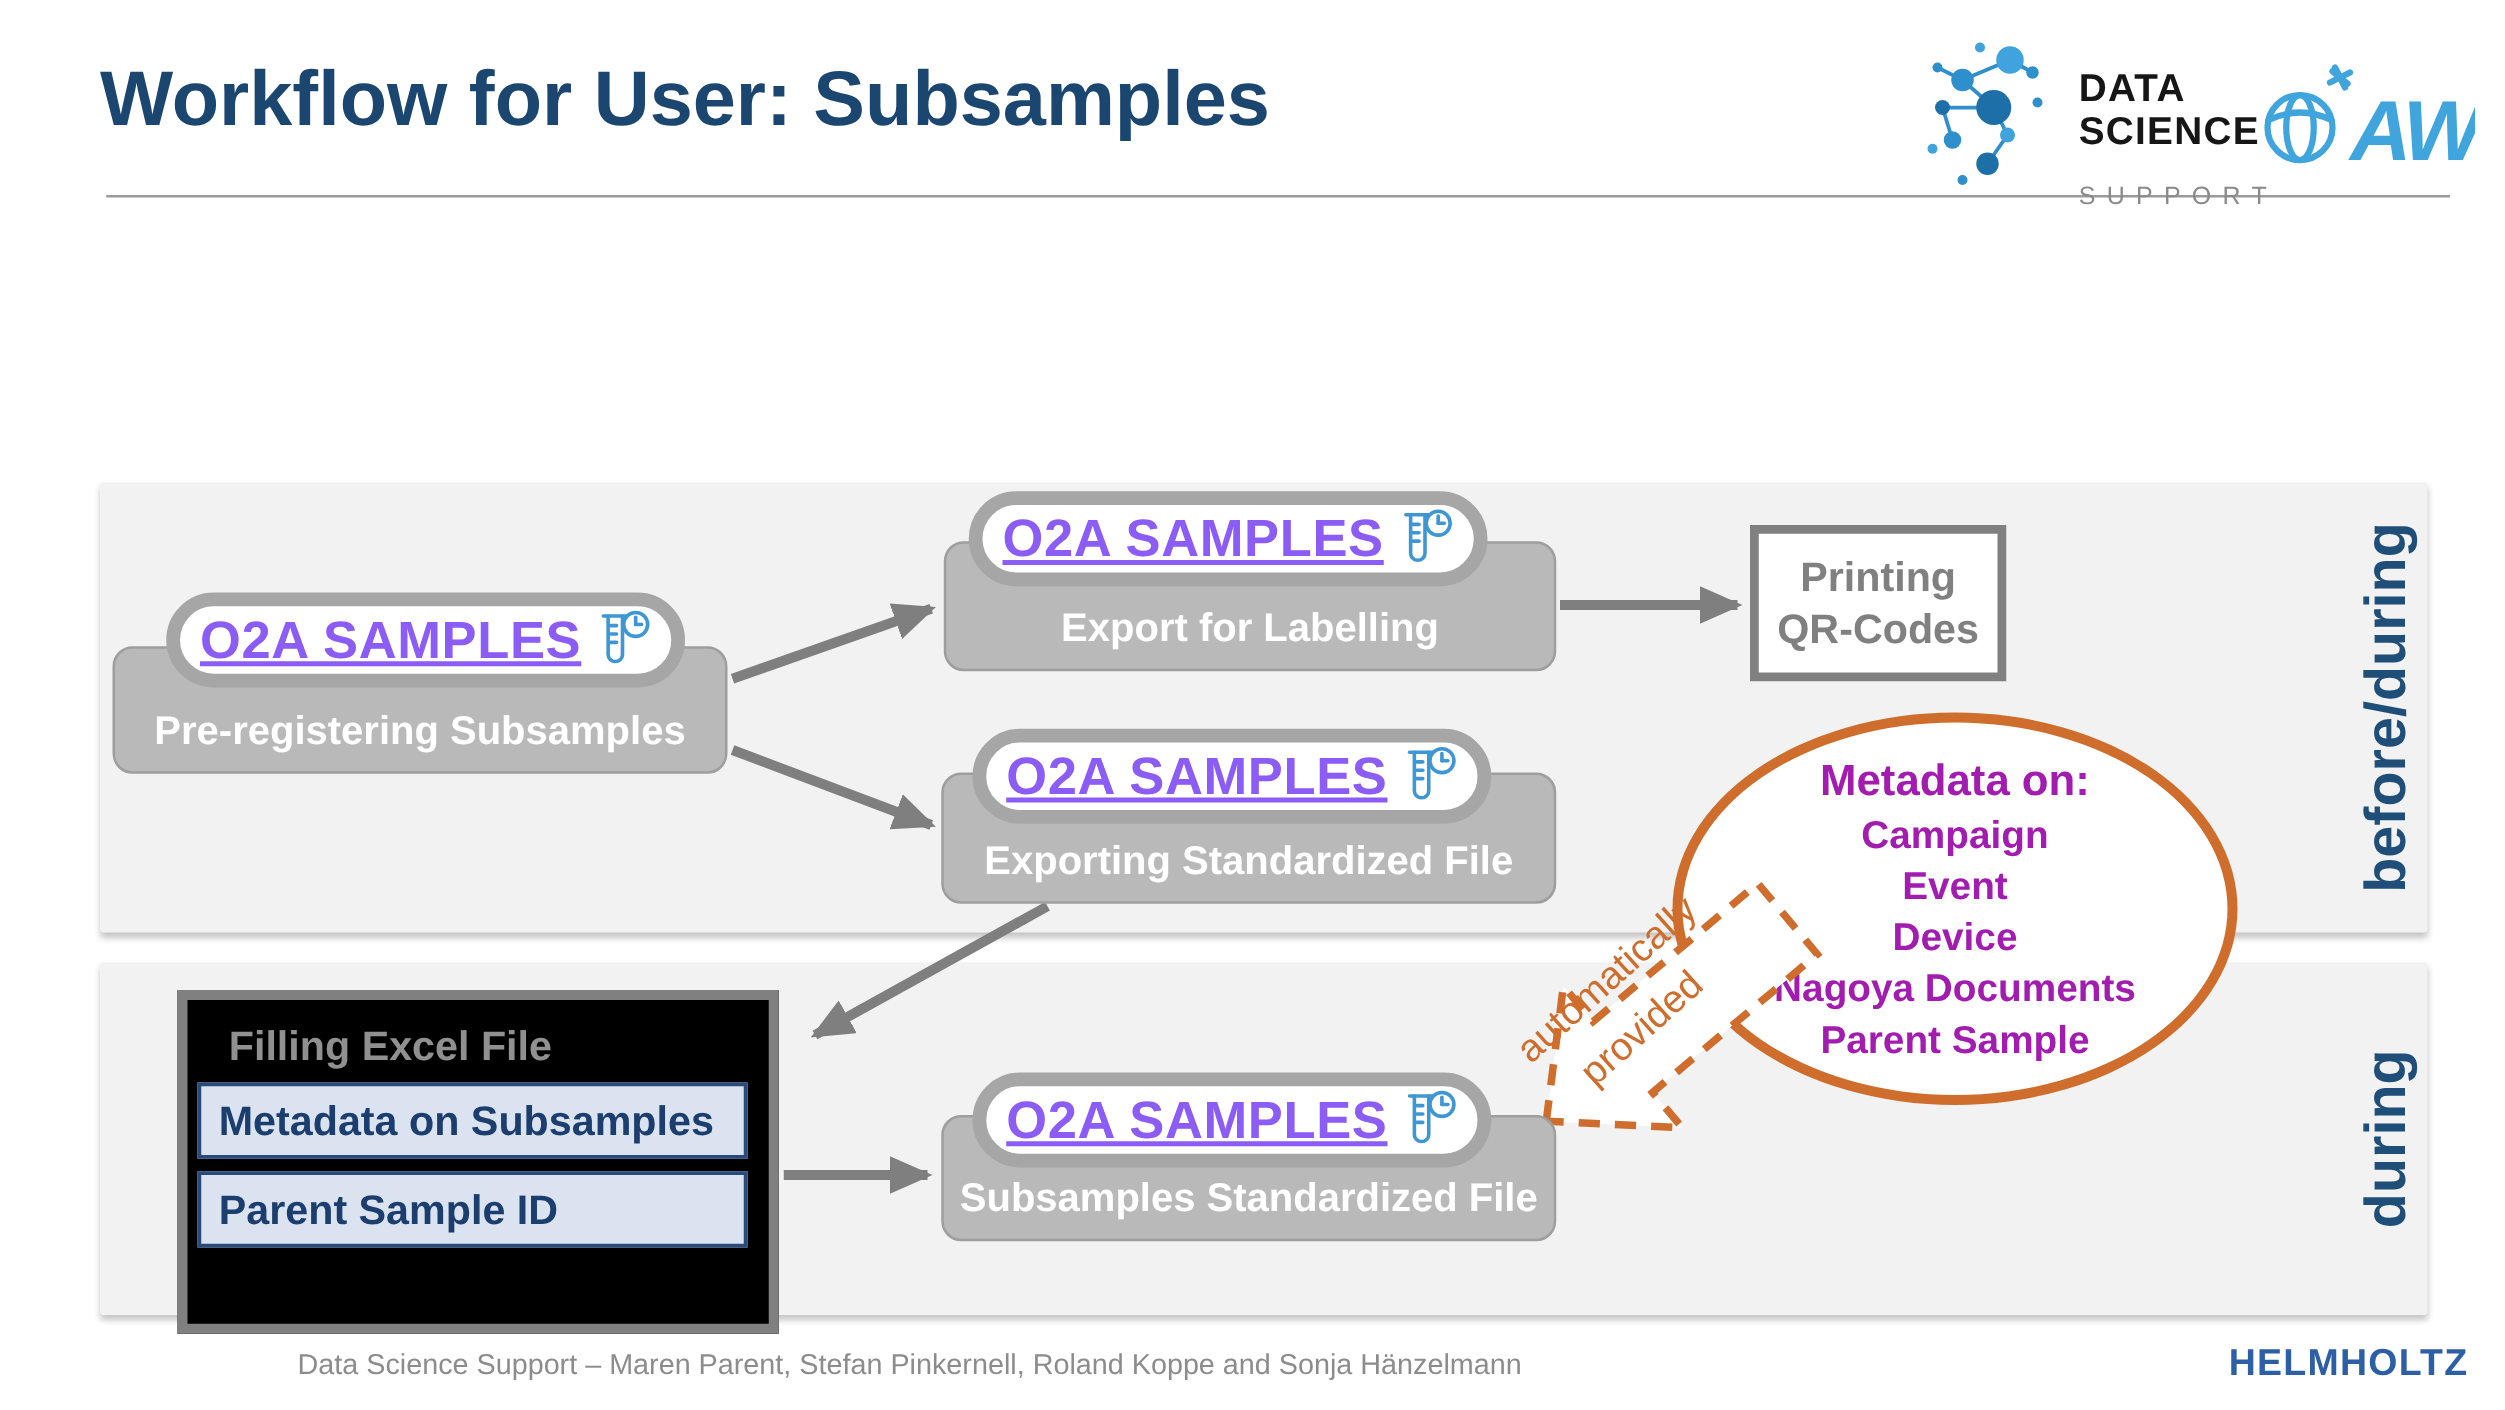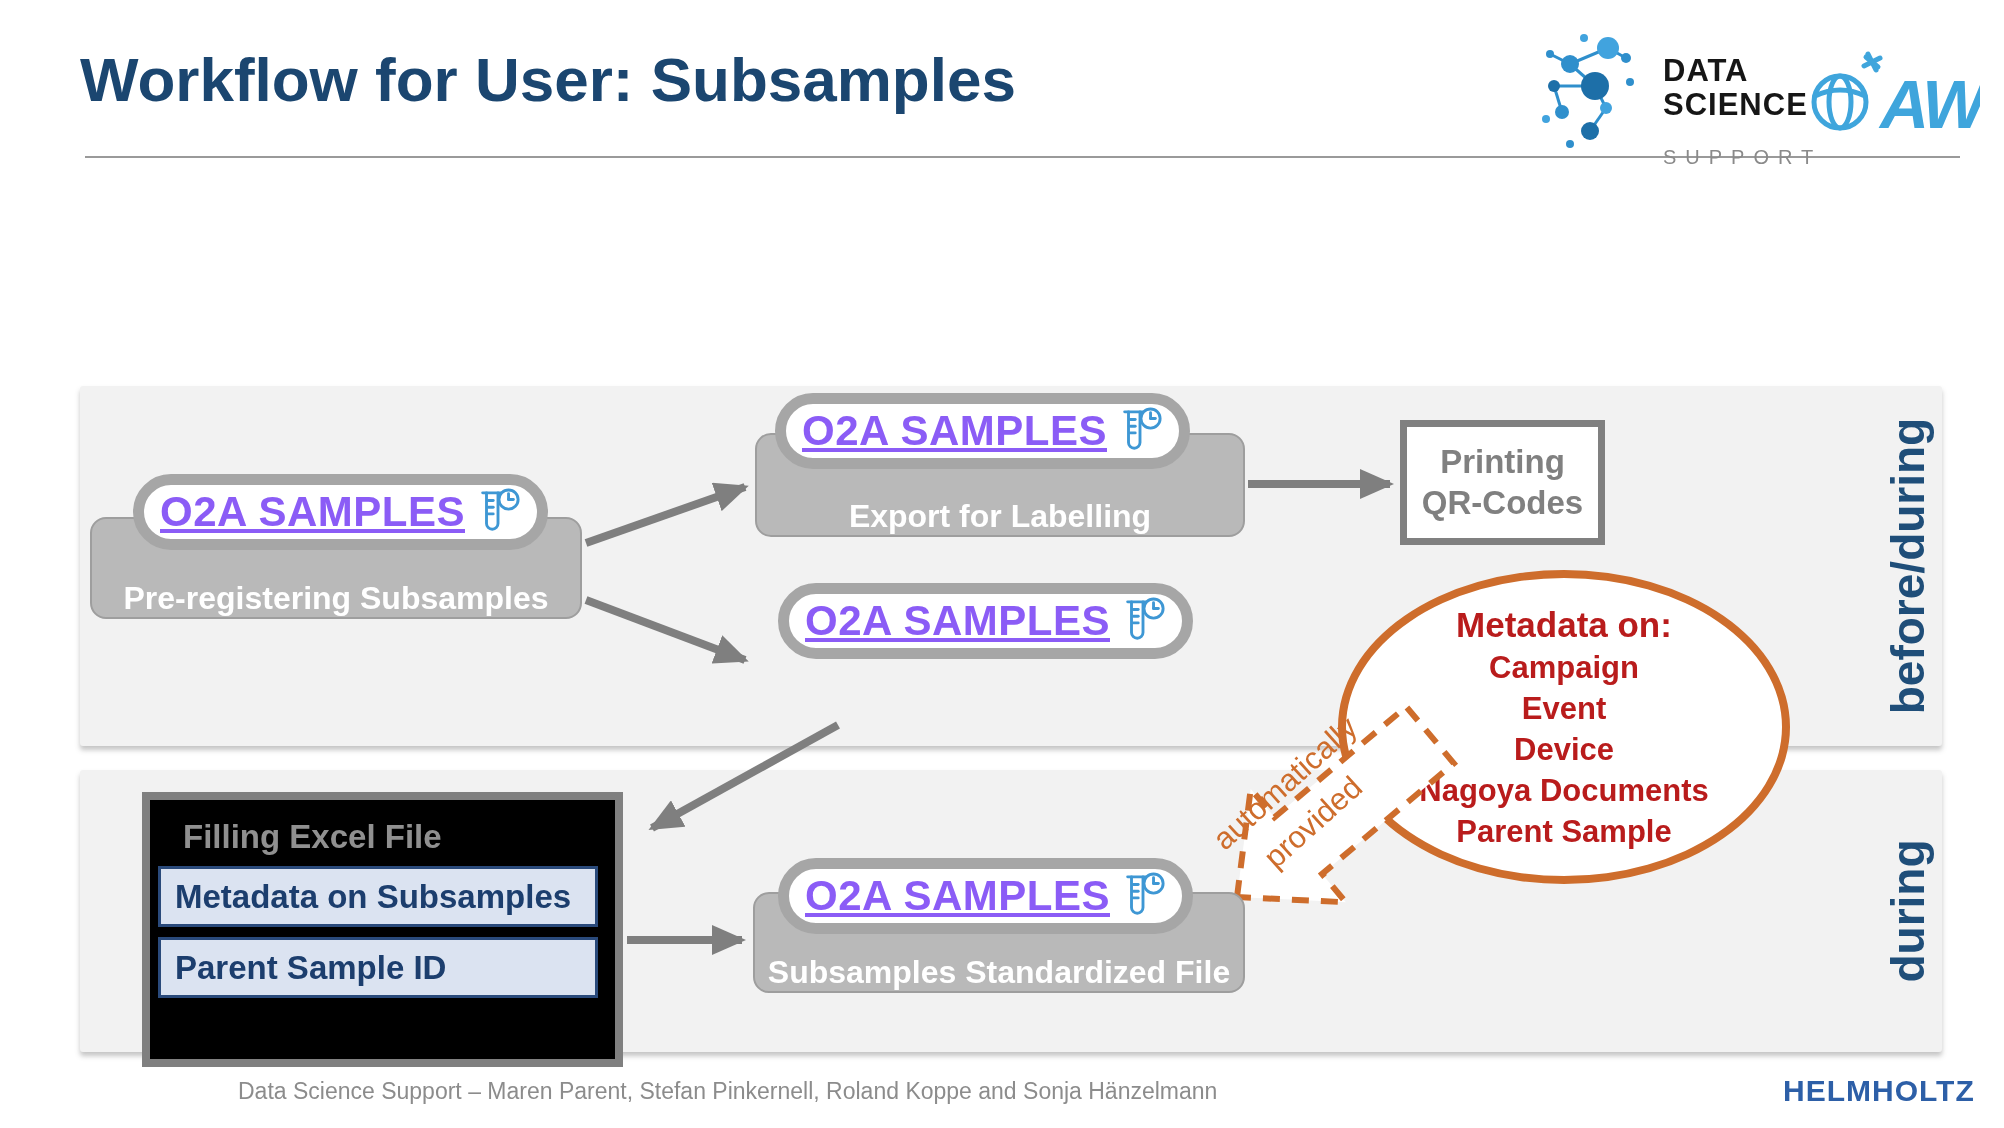--- a/index.html
+++ b/index.html
@@ -29,21 +29,21 @@
     position:absolute;transform:translate(-50%,-50%) rotate(-90deg);white-space:nowrap;
     font-size:46px;font-weight:bold;color:#1F4E79;z-index:2;
   }
   #vlabel1{left:1908px;top:566px;}
   #vlabel2{left:1908px;top:911px;}
   
   .gray-node{
     position:absolute;background:#B9B9B9;border:2px solid #9E9E9E;border-radius:16px;
     display:flex;align-items:flex-end;justify-content:center;z-index:4;box-sizing:border-box;
   }
-  .node-label{color:#fff;font-weight:bold;font-size:32px;white-space:nowrap;}
+  .node-label{color:#fff;font-weight:bold;font-size:32px;padding-bottom:14px;white-space:nowrap;}
   #node-pre{left:90px;top:517px;width:492px;height:102px;}
   #node-export{left:755px;top:433px;width:490px;height:104px;}
   #node-exporting{left:753px;top:618px;width:492px;height:105px;}
   #node-importing{left:753px;top:892px;width:492px;height:101px;}
   
   .o2a-badge{
     position:absolute;display:flex;align-items:center;gap:10px;background:#fff;
     border:11px solid #A6A6A6;border-radius:48px;padding:0 16px;height:54px;z-index:5;
   }
   .o2a-text{font-size:42px;font-weight:bold;color:#8b5cf6;letter-spacing:0.5px;white-space:nowrap;text-decoration:underline;}
@@ -71,21 +71,21 @@
   #excel-row-0{top:66px;}
   #excel-row-1{top:137px;}
   
   .bubble{
     position:absolute;left:1338px;top:570px;width:452px;height:314px;box-sizing:border-box;
     background:#fff;border:8px solid #CE6D2C;border-radius:50%;z-index:2;
   }
   .bubble-content{
     position:absolute;left:1346px;top:578px;width:436px;height:298px;z-index:2;
     display:flex;flex-direction:column;align-items:center;justify-content:center;
-    color:#b91c1c;text-align:center;
+    color:#a21caf;text-align:center;
   }
   .bubble-title{font-size:35px;font-weight:bold;line-height:1.35;}
   .bubble-item{font-size:31px;font-weight:bold;line-height:1.32;}
   
   .overlay{position:absolute;left:0;top:0;z-index:3;pointer-events:none;}
   
   .footer-credits{position:absolute;left:238px;top:1078px;font-size:23px;color:#8C8C8C;}
   .helmholtz{position:absolute;left:1783px;top:1074px;font-size:30px;font-weight:800;
     color:#2D5FA7;letter-spacing:1px;}
 </style>
@@ -180,20 +180,23 @@
     <text transform="translate(1292,791) rotate(-42)" text-anchor="middle" font-family="Liberation Sans, sans-serif" font-size="31" fill="#CE6D2C">automatically</text>
     <text transform="translate(1320,830) rotate(-42)" text-anchor="middle" font-family="Liberation Sans, sans-serif" font-size="31" fill="#CE6D2C">provided</text>
   </svg>
 
   <div class="gray-node" id="node-pre">
     <span class="node-label">Pre-registering Subsamples</span>
   </div>
   <div class="gray-node" id="node-export">
     <span class="node-label">Export for Labelling</span>
   </div>
+  <div class="gray-node" id="node-exporting">
+    <span class="node-label">Exporting Standardized File</span>
+  </div>
   <div class="gray-node" id="node-importing">
     <span class="node-label">Subsamples Standardized File</span>
   </div>
 
   <div class="o2a-badge" id="badge-pre">
     <span class="o2a-text">O2A SAMPLES</span>
     <svg width="46" height="52" viewBox="0 0 48 52">
       <g stroke="#3E97D4" stroke-width="3" fill="none" stroke-linecap="round">
         <path d="M12 6 V38 a6 6 0 0 0 12 0 V6"></path>
           <line x1="8" y1="6" x2="28" y2="6"></line>

